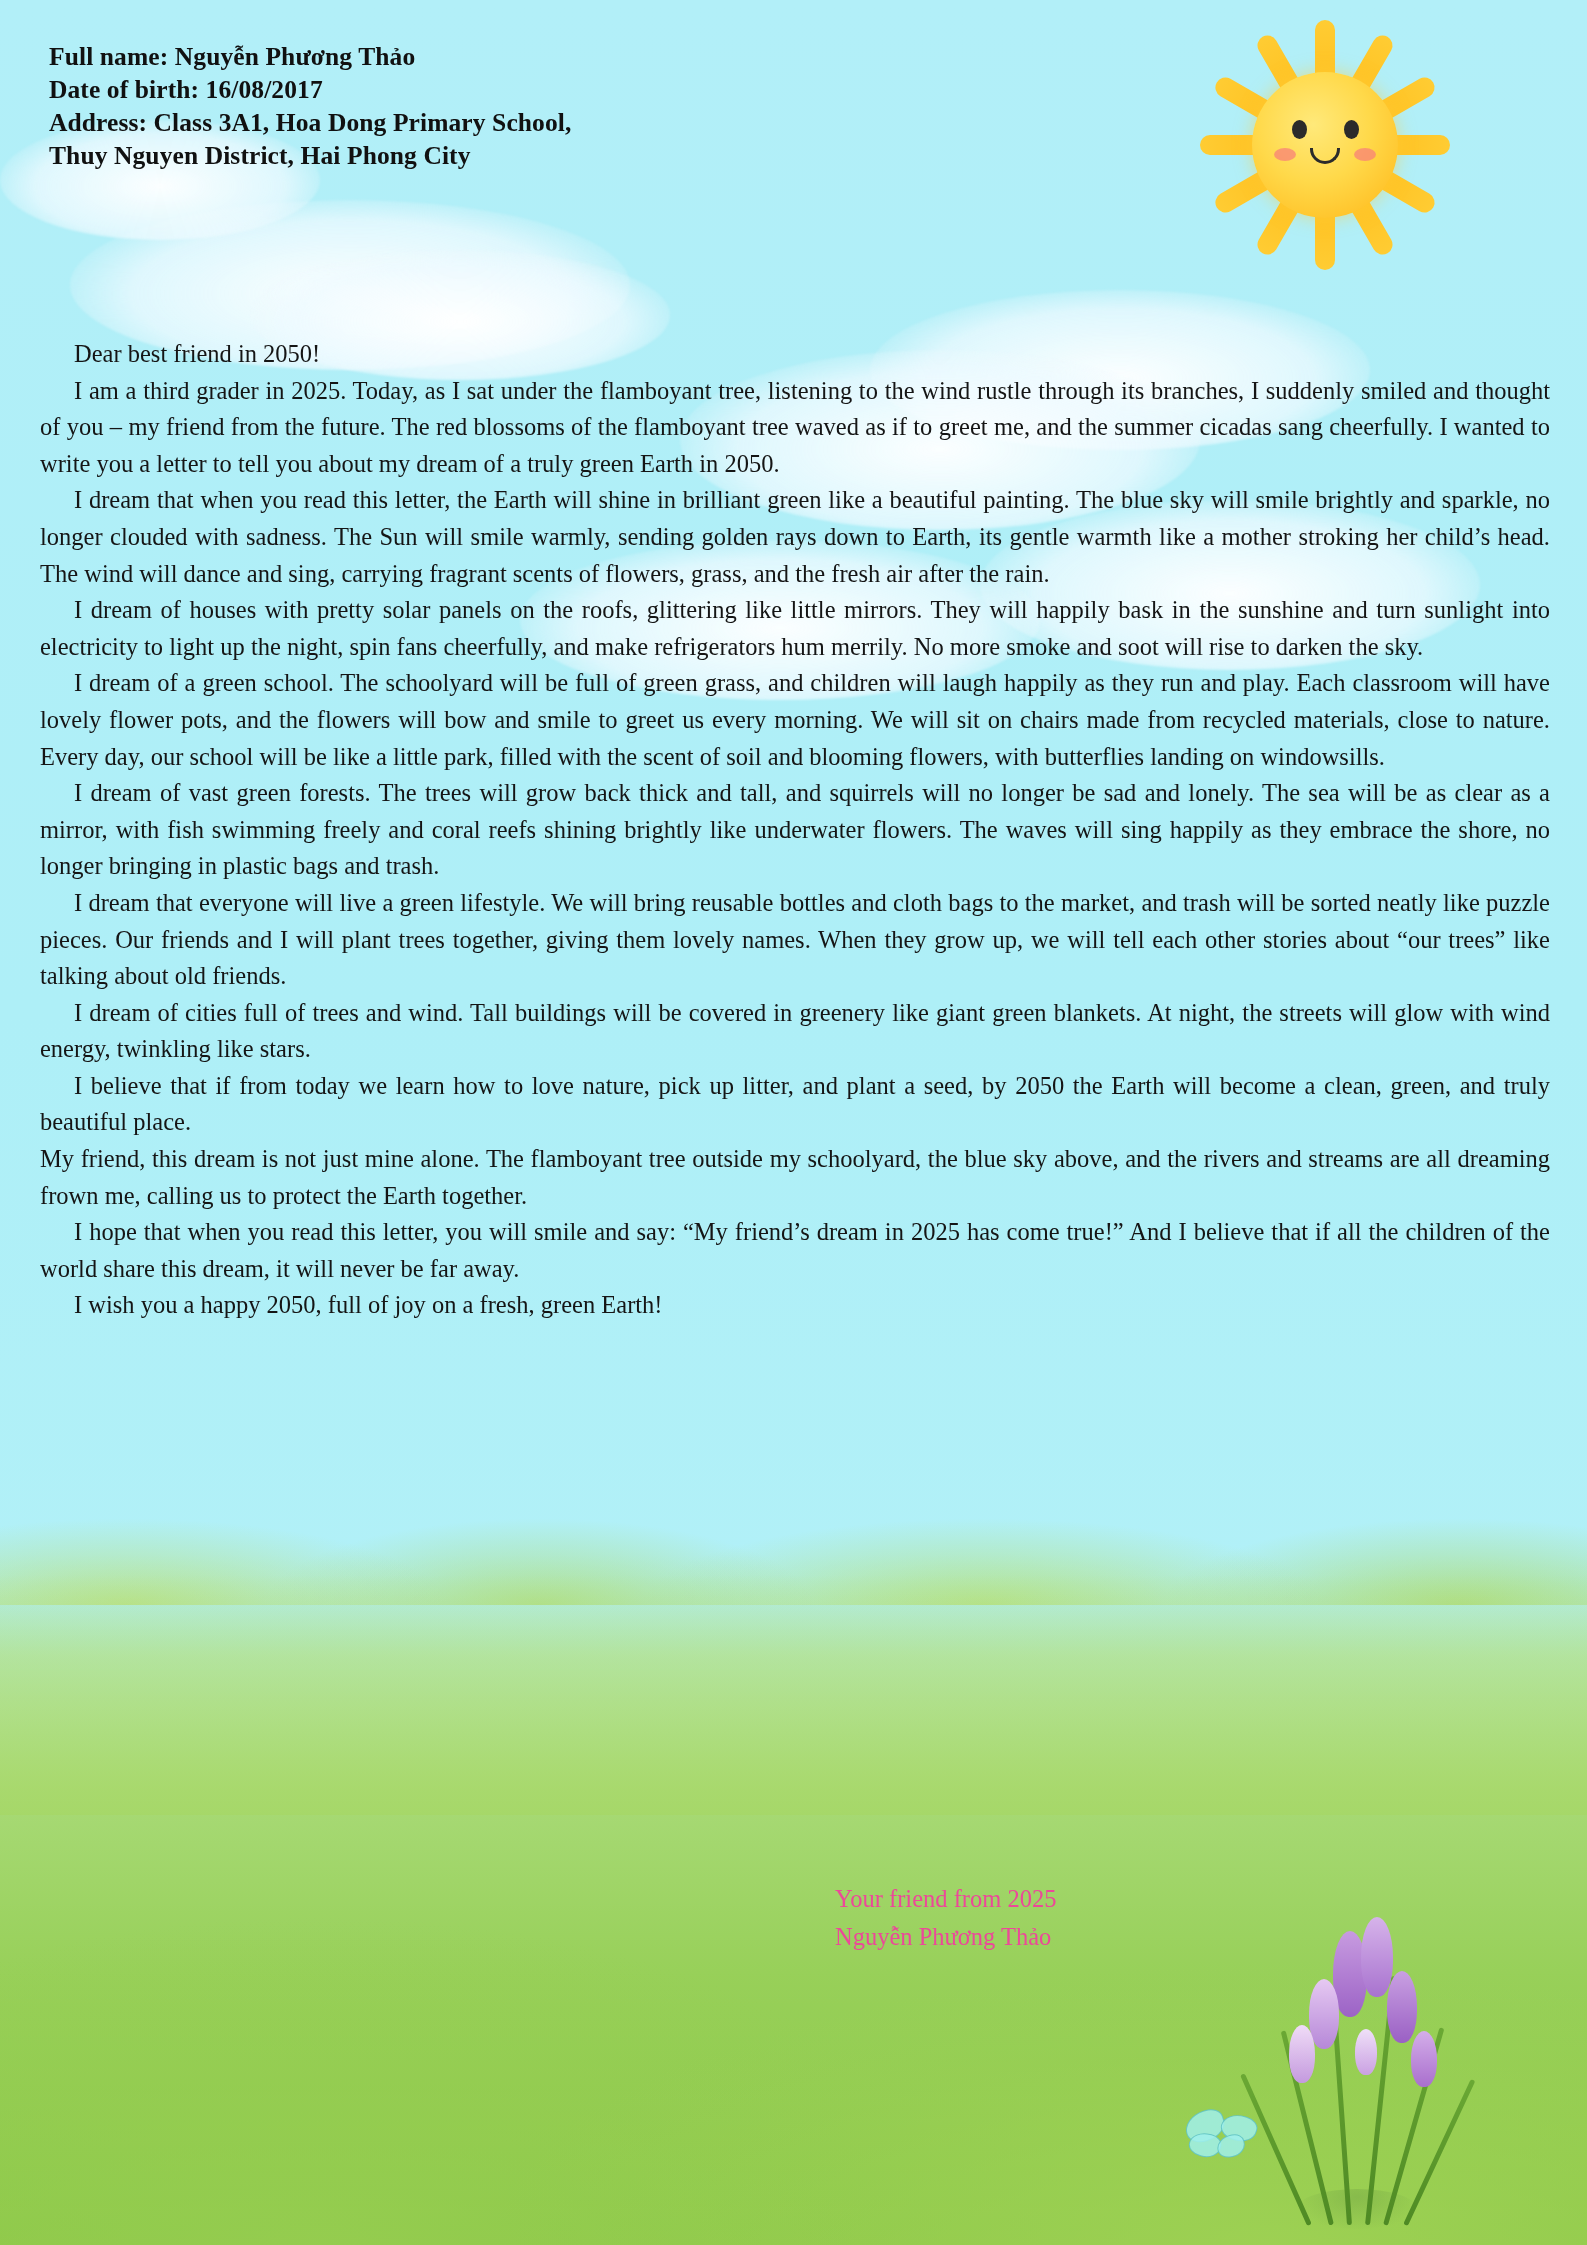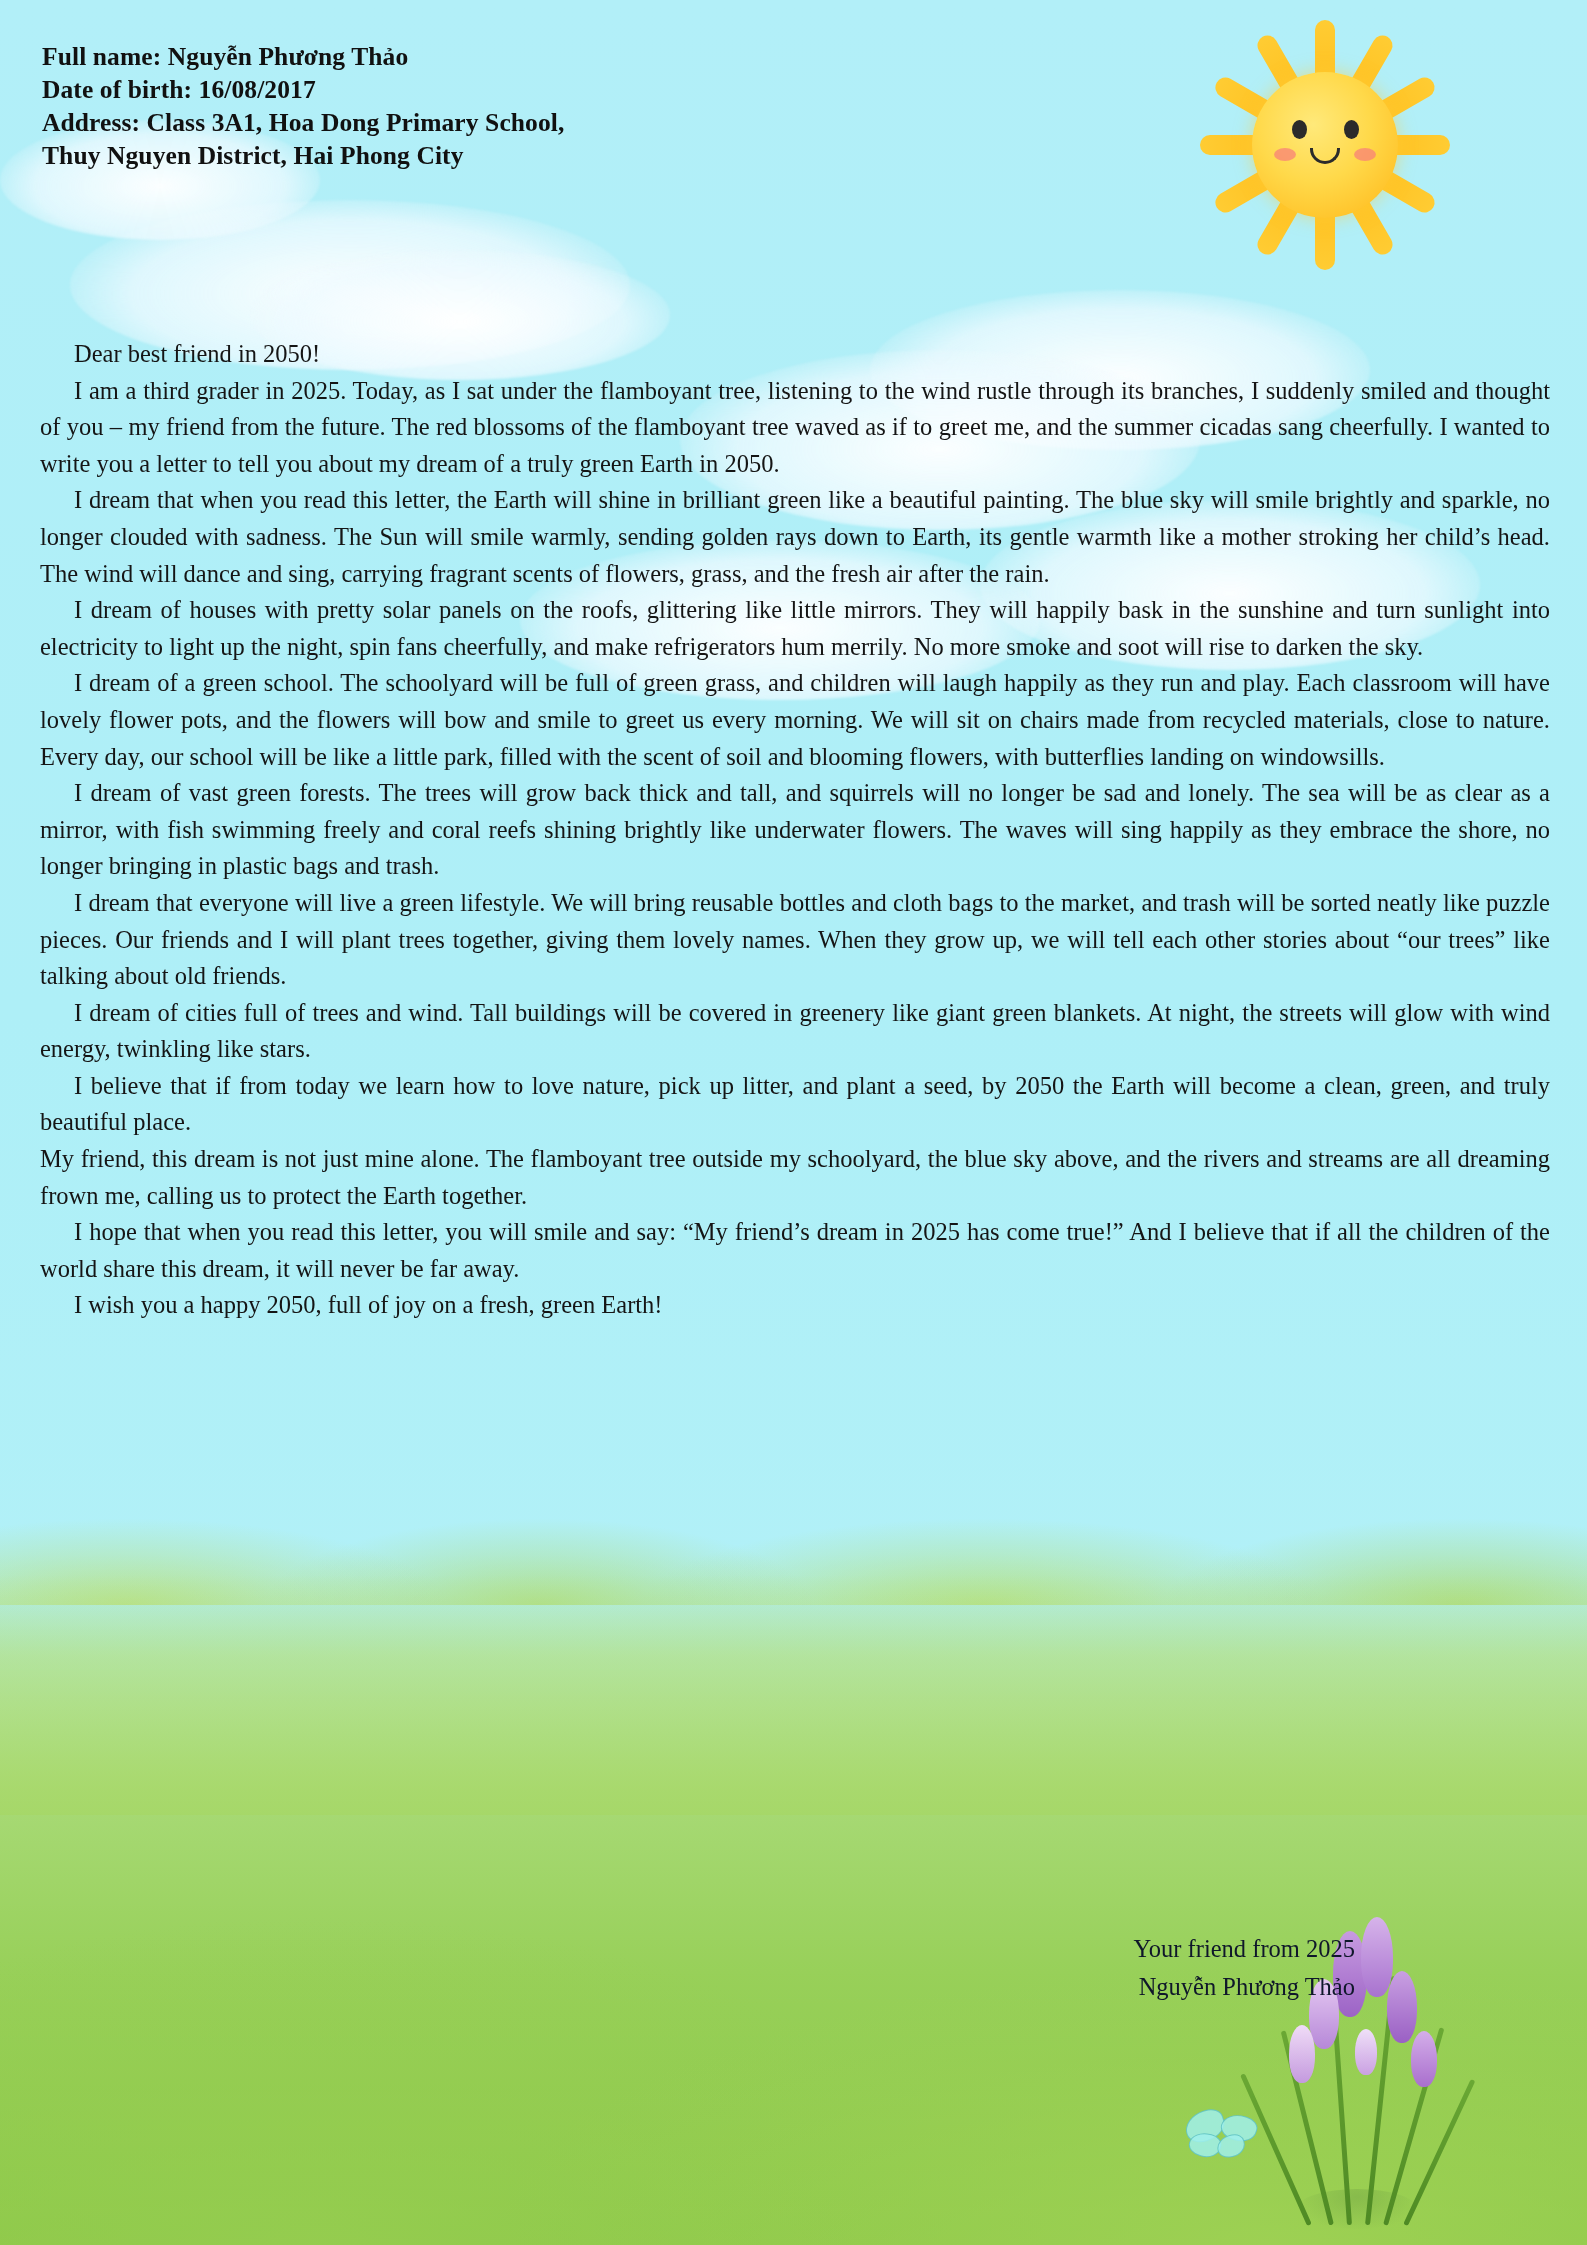--- a/index.html
+++ b/index.html
@@ -111,45 +111,45 @@
     position: absolute;
     left: 42px; top: 40px;
     width: 880px;
     font-family: "Liberation Serif", serif;
     font-weight: bold;
     font-size: 25.5px;
     line-height: 33px;
     color: #111;
     letter-spacing: 0.1px;
   }
-  .header div { white-space: nowrap; }
+  .header div { white-space: nowrap; margin-left: 7px; }
 
   .body-text {
     position: absolute;
     left: 40px; top: 320px;
     width: 1510px;
     font-size: 24.5px;
     line-height: 36.6px;
     color: #151515;
     text-align: justify;
     text-justify: inter-word;
     margin-top: 16px;
   }
   .body-text p { margin: 0; text-indent: 34px; }
   .body-text p.noindent { text-indent: 0; }
 
   .sign {
     position: absolute;
     right: 232px;
-    top: 1930px;
+    top: 1880px;
     width: 520px;
-    text-align: right;
+    text-align: left;
     font-size: 24.5px;
     line-height: 38px;
-    color: #0f172a;
+    color: #ec4899;
   }
   .sign div { white-space: nowrap; }
 </style>
 </head>
 <body>
 
 <div class="sky"></div>
 
 <div>
   <div class="cloud" style="left:70px; top:200px; width:560px; height:170px;"></div>

